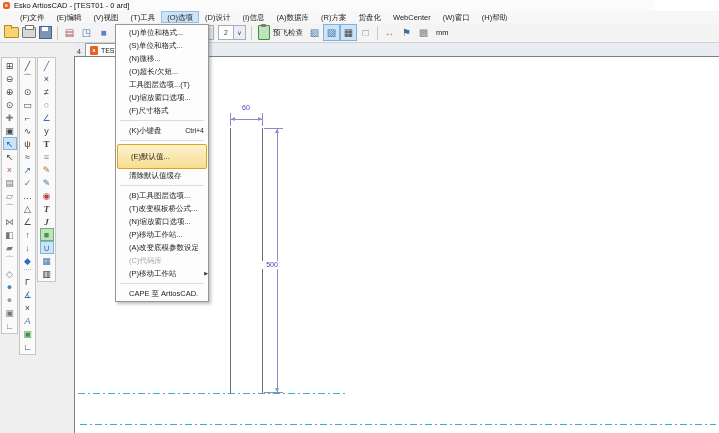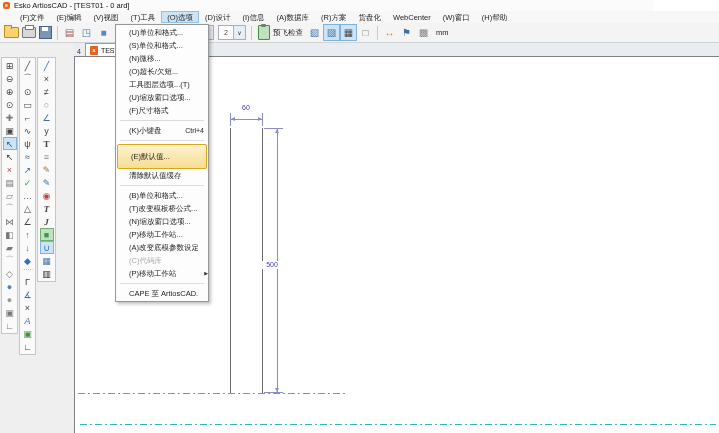--- a/index.html
+++ b/index.html
@@ -316,21 +316,21 @@
       <span class="mi-l">清除默认值缓存</span>
       <span class="mi-s"></span>
       <span class="mi-a"></span>
     </div>
     <div class="mi sep">
       
       
       
     </div>
     <div class="mi">
-      <span class="mi-l">(B)单位和格式...</span>
+      <span class="mi-l">(B)工具图层选项...</span>
       <span class="mi-s"></span>
       <span class="mi-a"></span>
     </div>
     <div class="mi">
       <span class="mi-l">(T)改变模板桥公式...</span>
       <span class="mi-s"></span>
       <span class="mi-a"></span>
     </div>
     <div class="mi">
       <span class="mi-l">(N)缩放窗口选项...</span>

